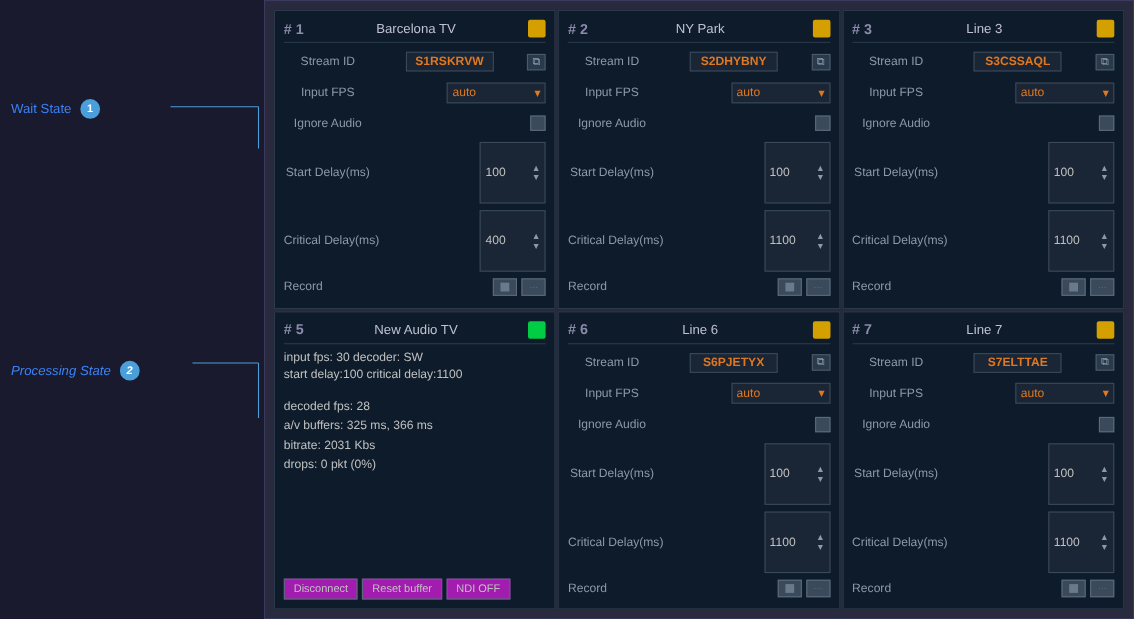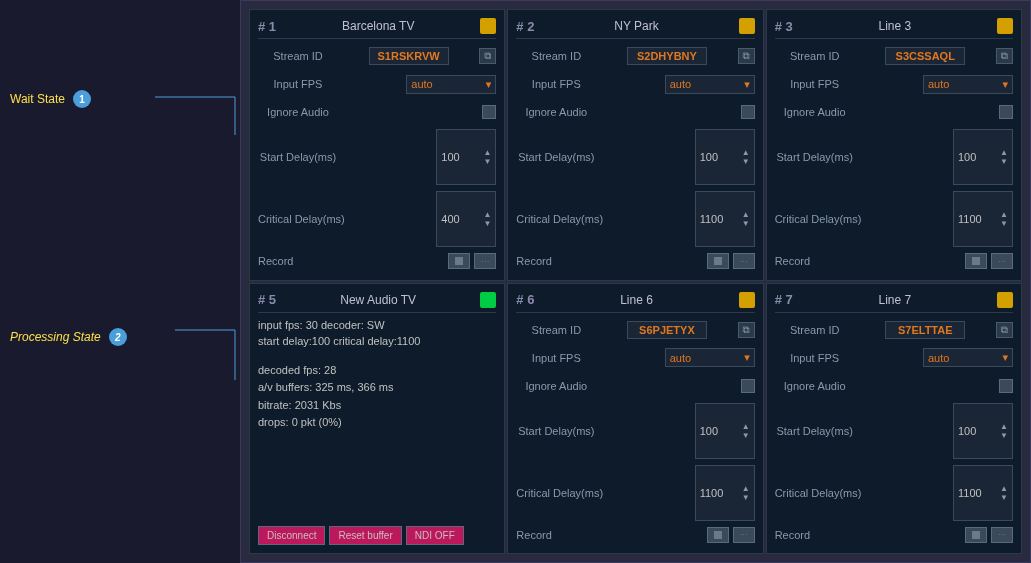--- a/index.html
+++ b/index.html
@@ -35,21 +35,21 @@
     .label-item.wait {
       top: 90px;
       left: 10px;
     }
     .label-item.processing {
       top: 328px;
       left: 10px;
       font-style: italic;
     }
     .label-text {
-      color: #fde047;
+      color: #3b82f6;
       font-size: 12px;
       white-space: nowrap;
     }
     .label-badge {
       background: #4a9eda;
       color: white;
       border-radius: 50%;
       width: 18px;
       height: 18px;
       display: flex;
@@ -214,21 +214,21 @@
       font-size: 11px;
       line-height: 1.6;
       margin-top: 8px;
     }
     .card-buttons {
       display: flex;
       gap: 4px;
       margin-top: auto;
     }
     .card-btn {
-      background: #be185d;
+      background: #a21caf;
       border: 1px solid #5a6a7a;
       color: #c0c0c0;
       font-size: 10px;
       padding: 3px 8px;
       cursor: pointer;
     }
     
     .svg-connectors {
       position: absolute;
       top: 0;

